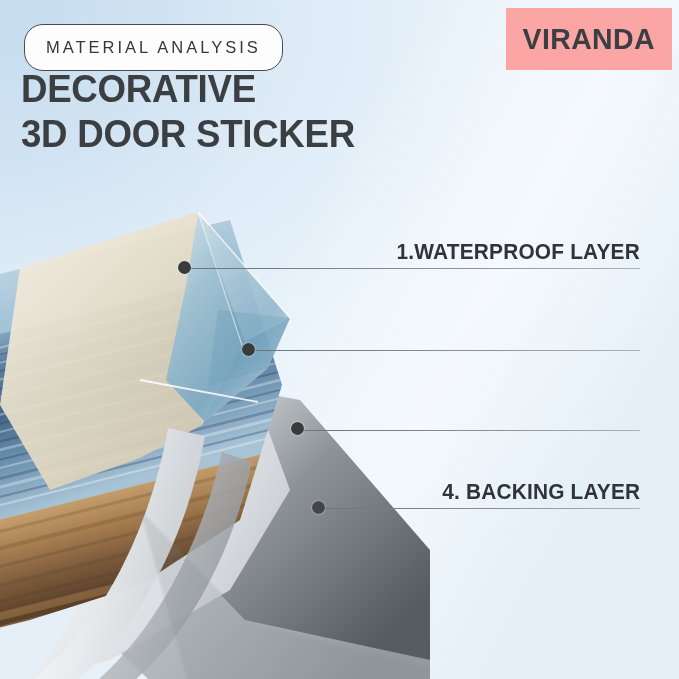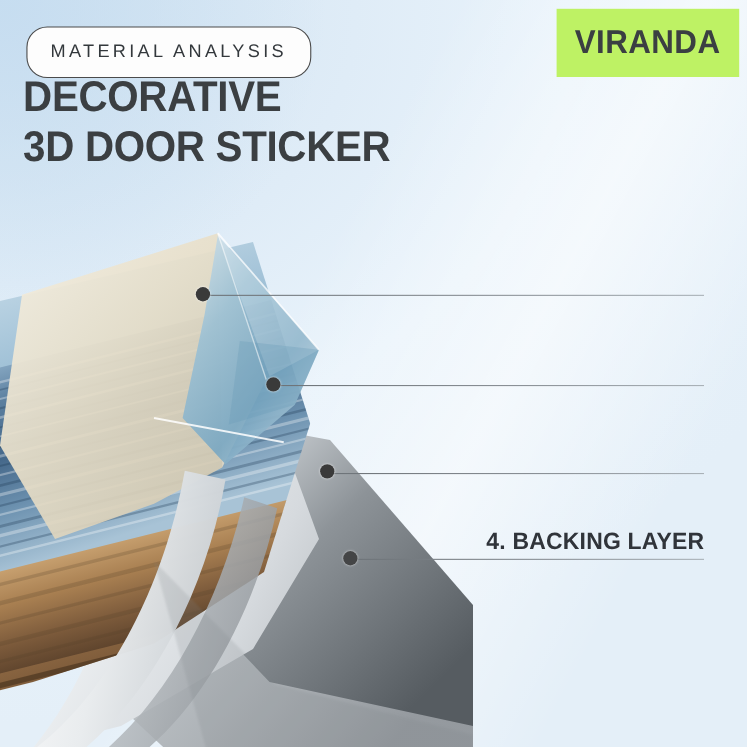--- a/index.html
+++ b/index.html
@@ -35,21 +35,21 @@
     position:absolute;left:21px;top:66px;
     color:#3b3f42;font-weight:bold;
     font-size:39px;line-height:45px;letter-spacing:-0.3px;
     transform:scaleX(.94);transform-origin:left top;
     white-space:nowrap;
   }
   .title .l2{display:block;}
 
   .logo{
     position:absolute;left:506px;top:8px;width:166px;height:62px;
-    background:#bef264;
+    background:#fca5a5;
     display:flex;align-items:center;justify-content:center;
   }
   .logo span{
     font-size:30px;font-weight:bold;color:#3b3f42;letter-spacing:.4px;
     transform:scaleX(.95);
   }
 
   
   .art{position:absolute;left:-10px;top:190px;width:440px;height:500px;}
   .art svg{display:block;}
@@ -241,20 +241,23 @@
 
       <path d="M 40,492 C 110,440 160,340 178,238 L 215,246
                C 196,356 140,452 75,500 L 20,500 Z" fill="url(#gEdge)" opacity=".98"></path>
       <path d="M 96,500 C 160,450 210,360 232,262 L 262,272
                C 240,376 186,462 132,500 Z" fill="url(#gBack2)" opacity=".85"></path>
 
       <path d="M 150,320 L 260,432 L 440,478 L 440,500 L 200,500 Z" fill="#7d8387" opacity=".18" filter="url(#soft)"></path>
     </svg>
   </div>
 
+  <div class="callout" style="bottom:414px;">
+    <span class="txt">1.WATERPROOF LAYER</span>
+  </div>
   <div class="lead-grad" style="left:190px;top:268px;width:450px;"></div>
   <div class="dot" style="left:178px;top:261px;"></div>
 
   <div class="lead-grad" style="left:254px;top:350px;width:386px;"></div>
   <div class="dot" style="left:242px;top:343px;"></div>
 
   <div class="lead-grad" style="left:303px;top:430px;width:337px;"></div>
   <div class="dot" style="left:291px;top:422px;"></div>
 
   <div class="callout" style="bottom:174px;text-align:center;">

